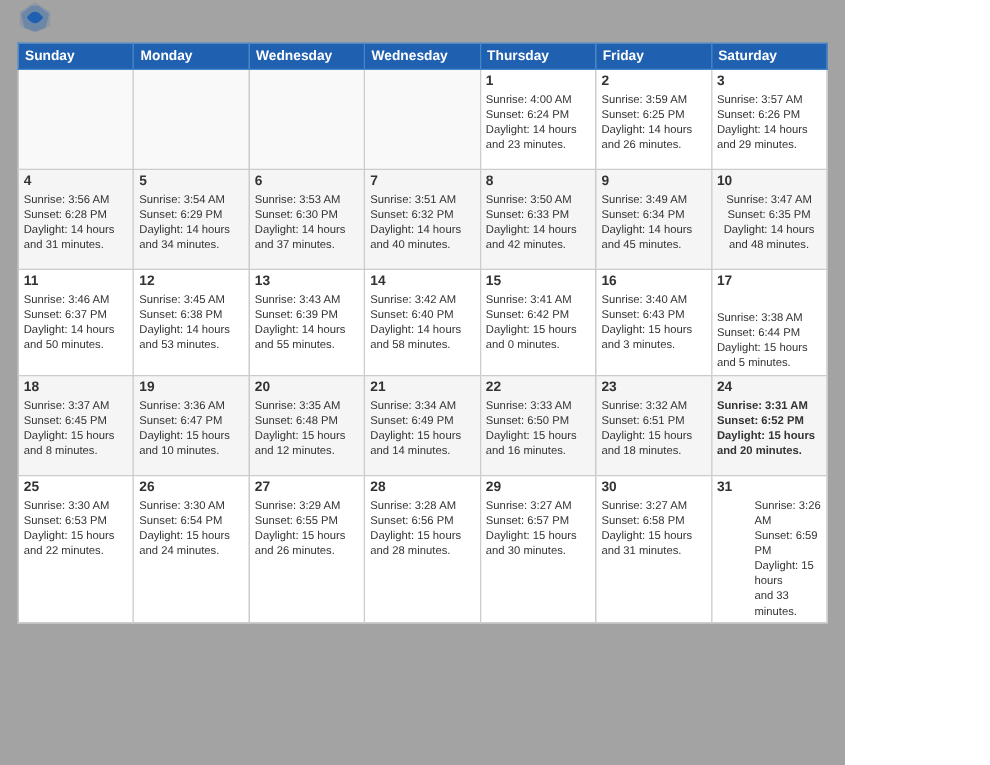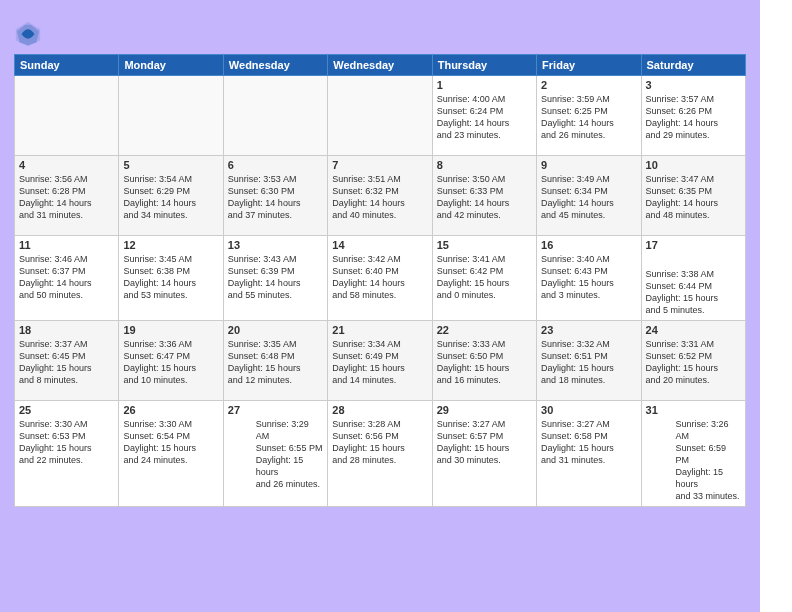--- a/index.html
+++ b/index.html
@@ -4,24 +4,24 @@
   <style>
     * { margin: 0; padding: 0; box-sizing: border-box; }
     body {
       font-family: Arial, sans-serif;
       background: #fff;
       width: 792px;
       height: 612px;
       overflow: hidden;
     }
     .page {
-      width: 760px;
+      width: 676px;
       height: 612px;
-      padding: 20px 14px;
-      background: #c4b5fd;
+      padding: 0 14px;
+      background: #a3a3a3;
     }
     .header {
       display: flex;
       align-items: flex-start;
       justify-content: space-between;
       margin-bottom: 6px;
     }
     .logo {
       display: flex;
       align-items: center;
@@ -201,21 +201,21 @@
           </td>
           <td>
             <span class="day-num">9</span>
             <div class="day-info" style="white-space: pre-line;">Sunrise: 3:49 AM
 Sunset: 6:34 PM
 Daylight: 14 hours
 and 45 minutes.</div>
           </td>
           <td>
             <span class="day-num">10</span>
-            <div class="day-info" style="white-space: pre-line;">Sunrise: 3:47 AM
+            <div class="day-info" style="white-space: pre-line; text-align: center;">Sunrise: 3:47 AM
 Sunset: 6:35 PM
 Daylight: 14 hours
 and 48 minutes.</div>
           </td>
         </tr>
         <tr>
           <td>
             <span class="day-num">11</span>
             <div class="day-info" style="white-space: pre-line;">Sunrise: 3:46 AM
 Sunset: 6:37 PM
@@ -303,21 +303,21 @@
           </td>
           <td>
             <span class="day-num">23</span>
             <div class="day-info" style="white-space: pre-line;">Sunrise: 3:32 AM
 Sunset: 6:51 PM
 Daylight: 15 hours
 and 18 minutes.</div>
           </td>
           <td>
             <span class="day-num">24</span>
-            <div class="day-info" style="white-space: pre-line;">Sunrise: 3:31 AM
+            <div class="day-info" style="white-space: pre-line; font-weight: bold;">Sunrise: 3:31 AM
 Sunset: 6:52 PM
 Daylight: 15 hours
 and 20 minutes.</div>
           </td>
         </tr>
         <tr>
           <td>
             <span class="day-num">25</span>
             <div class="day-info" style="white-space: pre-line;">Sunrise: 3:30 AM
 Sunset: 6:53 PM
@@ -326,21 +326,21 @@
           </td>
           <td>
             <span class="day-num">26</span>
             <div class="day-info" style="white-space: pre-line;">Sunrise: 3:30 AM
 Sunset: 6:54 PM
 Daylight: 15 hours
 and 24 minutes.</div>
           </td>
           <td>
             <span class="day-num">27</span>
-            <div class="day-info" style="white-space: pre-line; margin-left: 28px;">Sunrise: 3:29 AM
+            <div class="day-info" style="white-space: pre-line;">Sunrise: 3:29 AM
 Sunset: 6:55 PM
 Daylight: 15 hours
 and 26 minutes.</div>
           </td>
           <td>
             <span class="day-num">28</span>
             <div class="day-info" style="white-space: pre-line;">Sunrise: 3:28 AM
 Sunset: 6:56 PM
 Daylight: 15 hours
 and 28 minutes.</div>

